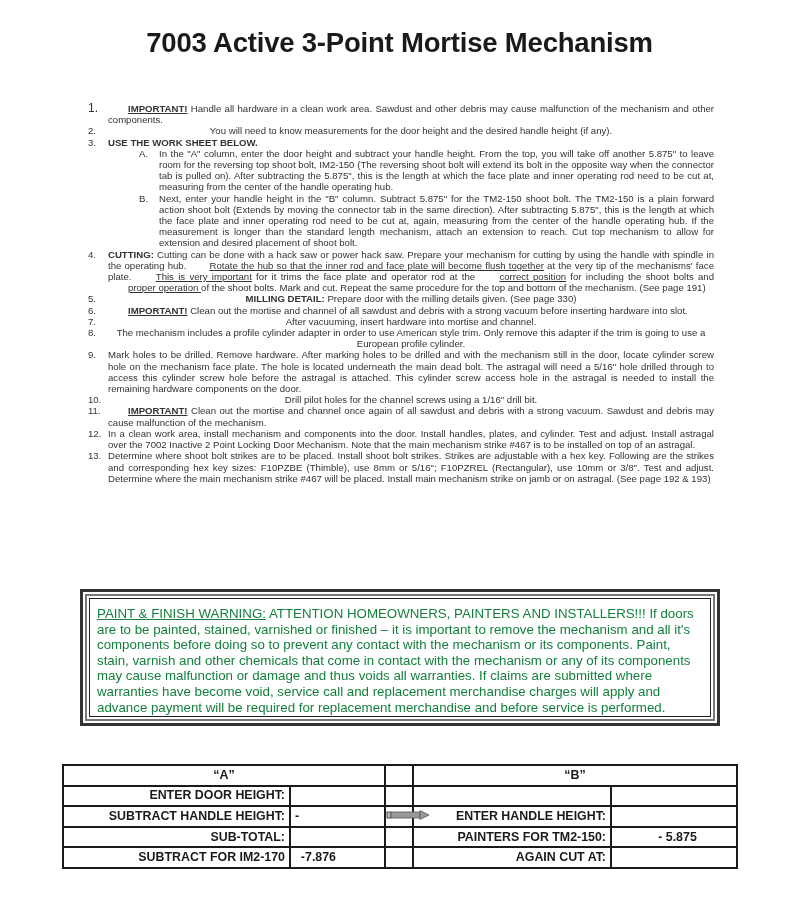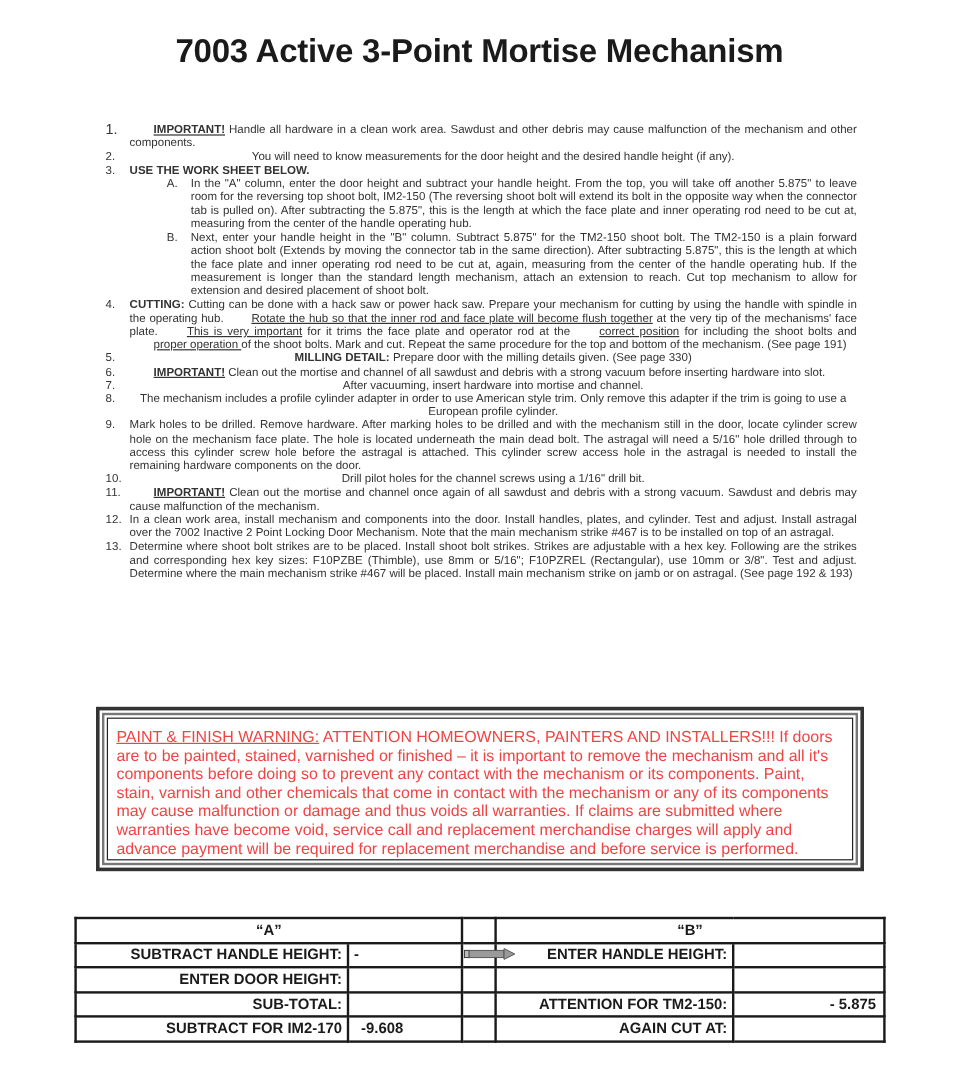--- a/index.html
+++ b/index.html
@@ -27,37 +27,37 @@
   .u { text-decoration: underline; padding-left: 20px; }
   .b { font-weight: bold; }
 
   .warn-outer {
     position: absolute; left: 80px; top: 589px; width: 640px; height: 137px;
     border: 3px solid #333; padding: 2px;
   }
   .warn-mid { width: 100%; height: 100%; border: 2px solid #777; padding: 2px; }
   .warn-inner {
     width: 100%; height: 100%; border: 1.5px solid #222; padding: 7px 7px 0 7px;
-    font-size: 13.3px; line-height: 15.6px; color: #ef4444;
+    font-size: 13.3px; line-height: 15.6px; color: #15803d;
   }
   .warn-head { text-decoration: underline; }
 
   .sheet {
     position: absolute; left: 62px; top: 764px; width: 674px; height: 105px;
     border-collapse: collapse; table-layout: fixed;
   }
   .sheet td {
     border: 2px solid #1a1a1a; height: 17.5px; padding: 0 4px;
     font-weight: bold; font-size: 12.4px; line-height: 13px; color: #1a1a1a;
     white-space: nowrap; overflow: hidden;
   }
   .sheet td.hdr { text-align: center; }
   .sheet td.lbl { text-align: right; }
   .sheet td.val { text-align: left; }
-  .sheet td.valr { text-align: right; padding-right: 6px; padding-left: 13px; }
+  .sheet td.valr { text-align: center; padding-right: 6px; padding-left: 13px; }
   .sheet td.valc { text-align: right; padding-right: 48px; }
   .sheet td.gap { padding: 0; position: relative; overflow: visible; }
   .sheet td.note { text-align: center; font-size: 9.6px; font-weight: normal; letter-spacing: 0.3px; }
 
   .arrow { position: absolute; left: 0; top: 3px; width: 44px; height: 10px; z-index: 2; }
 </style>
 </head>
 <body>
 
 <div class="title">
@@ -143,47 +143,47 @@
       <col style="width:198px">
       <col style="width:126px">
   </colgroup>
   <tbody>
       <tr>
     <td class="hdr" colspan="2">“A”</td>
     <td class="gap"></td>
     <td class="hdr" colspan="2">“B”</td>
   </tr>
   <tr>
+    <td class="lbl">ENTER DOOR HEIGHT:</td>
+    <td class="val"></td>
+    <td class="gap"></td>
+    <td class="lbl"></td>
+    <td class="valr"></td>
+  </tr>
+  <tr>
     <td class="lbl">SUBTRACT HANDLE HEIGHT:</td>
     <td class="val">-</td>
     <td class="gap">
       <svg class="arrow" viewBox="0 0 44 10">
         <rect x="1" y="2" width="4" height="6" fill="#bbb" stroke="#333" stroke-width="0.8"></rect>
         <rect x="5" y="2" width="29" height="6" fill="#9a9a9a" stroke="#555" stroke-width="0.8"></rect>
         <polygon points="34,0.5 43,5 34,9.5" fill="#9a9a9a" stroke="#555" stroke-width="0.8"></polygon>
       </svg>
     </td>
     <td class="lbl">ENTER HANDLE HEIGHT:</td>
     <td class="valr"></td>
   </tr>
   <tr>
-    <td class="lbl">ENTER DOOR HEIGHT:</td>
-    <td class="val"></td>
-    <td class="gap"></td>
-    <td class="lbl"></td>
-    <td class="valr"></td>
-  </tr>
-  <tr>
     <td class="lbl">SUB-TOTAL:</td>
     <td class="val"></td>
     <td class="gap"></td>
-    <td class="lbl">ATTENTION FOR TM2-150:</td>
+    <td class="lbl">PAINTERS FOR TM2-150:</td>
     <td class="valr">- 5.875</td>
   </tr>
   <tr>
     <td class="lbl">SUBTRACT FOR IM2-170</td>
-    <td class="valc">-9.608</td>
+    <td class="valc">-7.876</td>
     <td class="gap"></td>
     <td class="lbl">AGAIN CUT AT:</td>
     <td class="valr"></td>
   </tr>
 </tbody>
   </table>
 
 </body></html>

